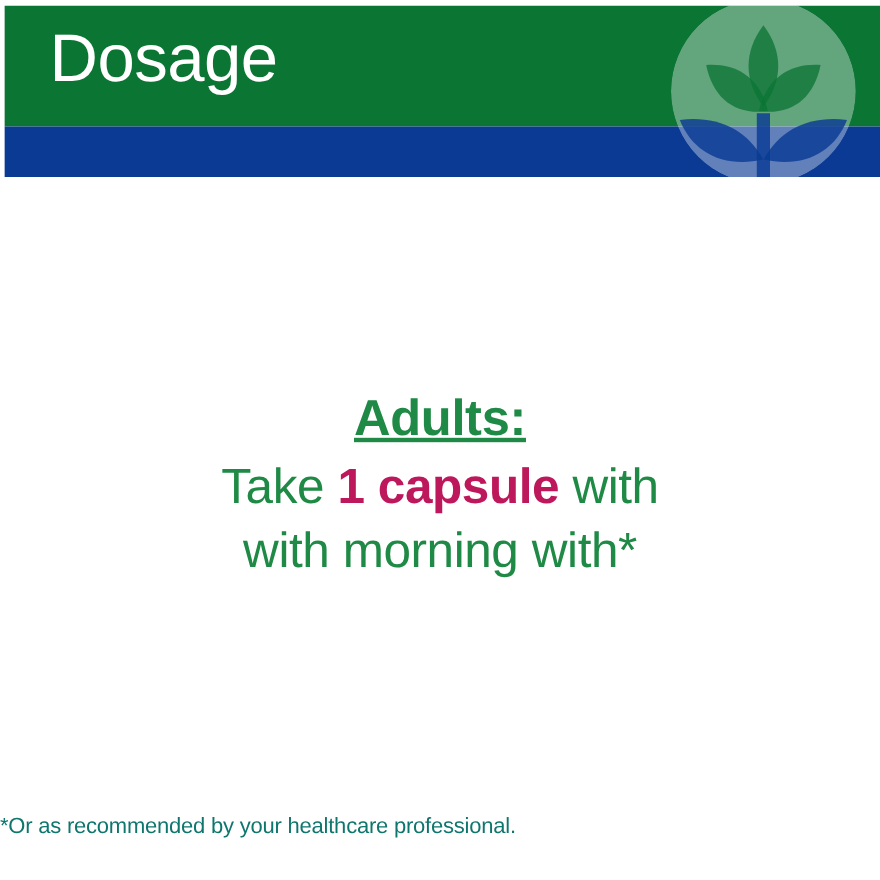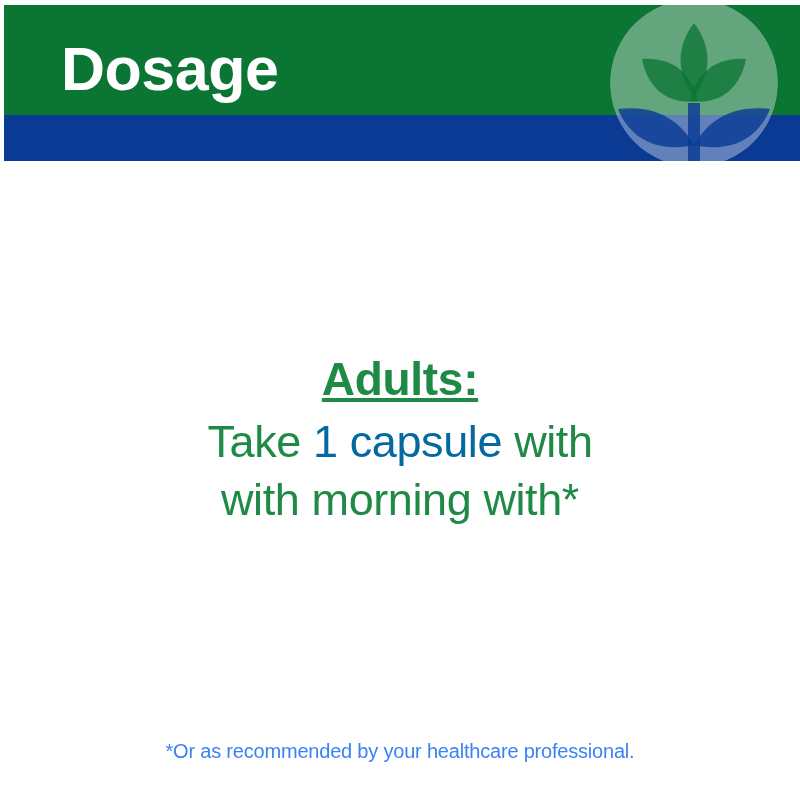--- a/index.html
+++ b/index.html
@@ -45,23 +45,23 @@
     top: 110px;
     width: 100%;
     height: 46px;
     background: #0A3A94;
   }
 
   .header-title {
     position: absolute;
     left: 41px;
     top: 18px;
-    margin: 16px;
+    margin: 0;
     font-size: 61px;
-    font-weight: bold;
+    font-weight: normal;
     line-height: 1;
     letter-spacing: -0.5px;
     color: #ffffff;
     white-space: nowrap;
   }
 
   
   .logo-mark {
     position: absolute;
     left: 604px;
@@ -97,35 +97,35 @@
     color: #1F8A45;
     letter-spacing: -0.4px;
   }
 
   .dose-line {
     display: block;
     white-space: nowrap;
   }
 
   .dose-emphasis {
-    font-weight: normal;
-    color: #0369a1;
+    font-weight: bold;
+    color: #be185d;
   }
 
   
   .footnote {
     position: absolute;
     left: 0;
     top: 738px;
     width: 800px;
-    text-align: center;
+    text-align: left;
     margin: 0;
     font-size: 20px;
     line-height: 1.3;
-    color: #3b82f6;
+    color: #0f766e;
     letter-spacing: -0.2px;
   }
 </style>
 </head>
 <body>
 
 <div class="canvas">
 
   <div class="header-wrap">
 

